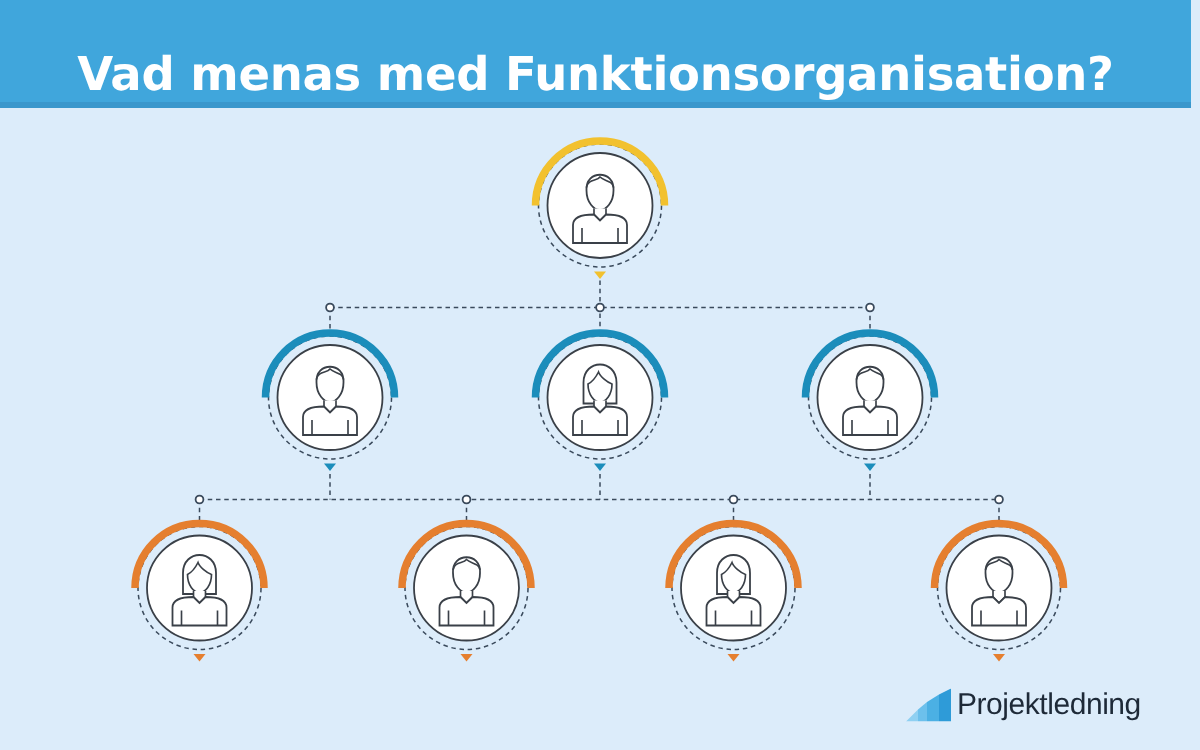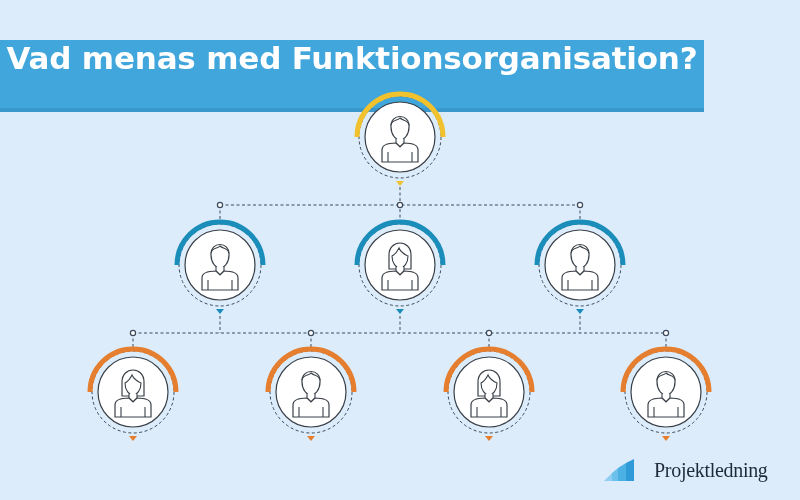--- a/index.html
+++ b/index.html
@@ -1,21 +1,21 @@
 <!DOCTYPE html>
 <html><head>
 <meta charset="utf-8">
 <style>
   html, body { margin: 0; padding: 0; }
   body { width: 800px; height: 500px; overflow: hidden; background: #dcecfa; position: relative; font-family: "DejaVu Sans", sans-serif; }
-  .header { position: absolute; left: 0; top: 0; width: 704px; height: 68px; background: #40a6dc; border-bottom: 4px solid #3a97cc; box-sizing: content-box; display: flex; align-items: flex-start; justify-content: center; margin-top: 40px; }
+  .header { position: absolute; left: 0; top: 0; width: 794px; height: 68px; background: #40a6dc; border-bottom: 4px solid #3a97cc; box-sizing: content-box; display: flex; align-items: flex-end; justify-content: center; }
   .header h1 { margin: 0; color: #ffffff; font-family: "DejaVu Sans", sans-serif; font-weight: bold; font-size: 31px; letter-spacing: -0.2px; }
   svg.chart { position: absolute; left: 0; top: 0; }
   .logo { position: absolute; left: 604px; top: 459px; display: flex; align-items: flex-end; }
-  .logo-text { font-family: Liberation Serif, serif; font-size: 20px; color: #1e2a38; margin-left: 18px; line-height: 22px; letter-spacing: -0.3px; }
+  .logo-text { font-family: Liberation Sans, sans-serif; font-size: 20px; color: #1e2a38; margin-left: 2px; line-height: 22px; letter-spacing: -0.3px; }
 </style>
 </head>
 <body>
 
 <div class="header">
   <h1>Vad menas med Funktionsorganisation?</h1>
 </div>
 
 <svg class="chart" width="800" height="500" viewBox="0 0 800 500">
   <defs>

